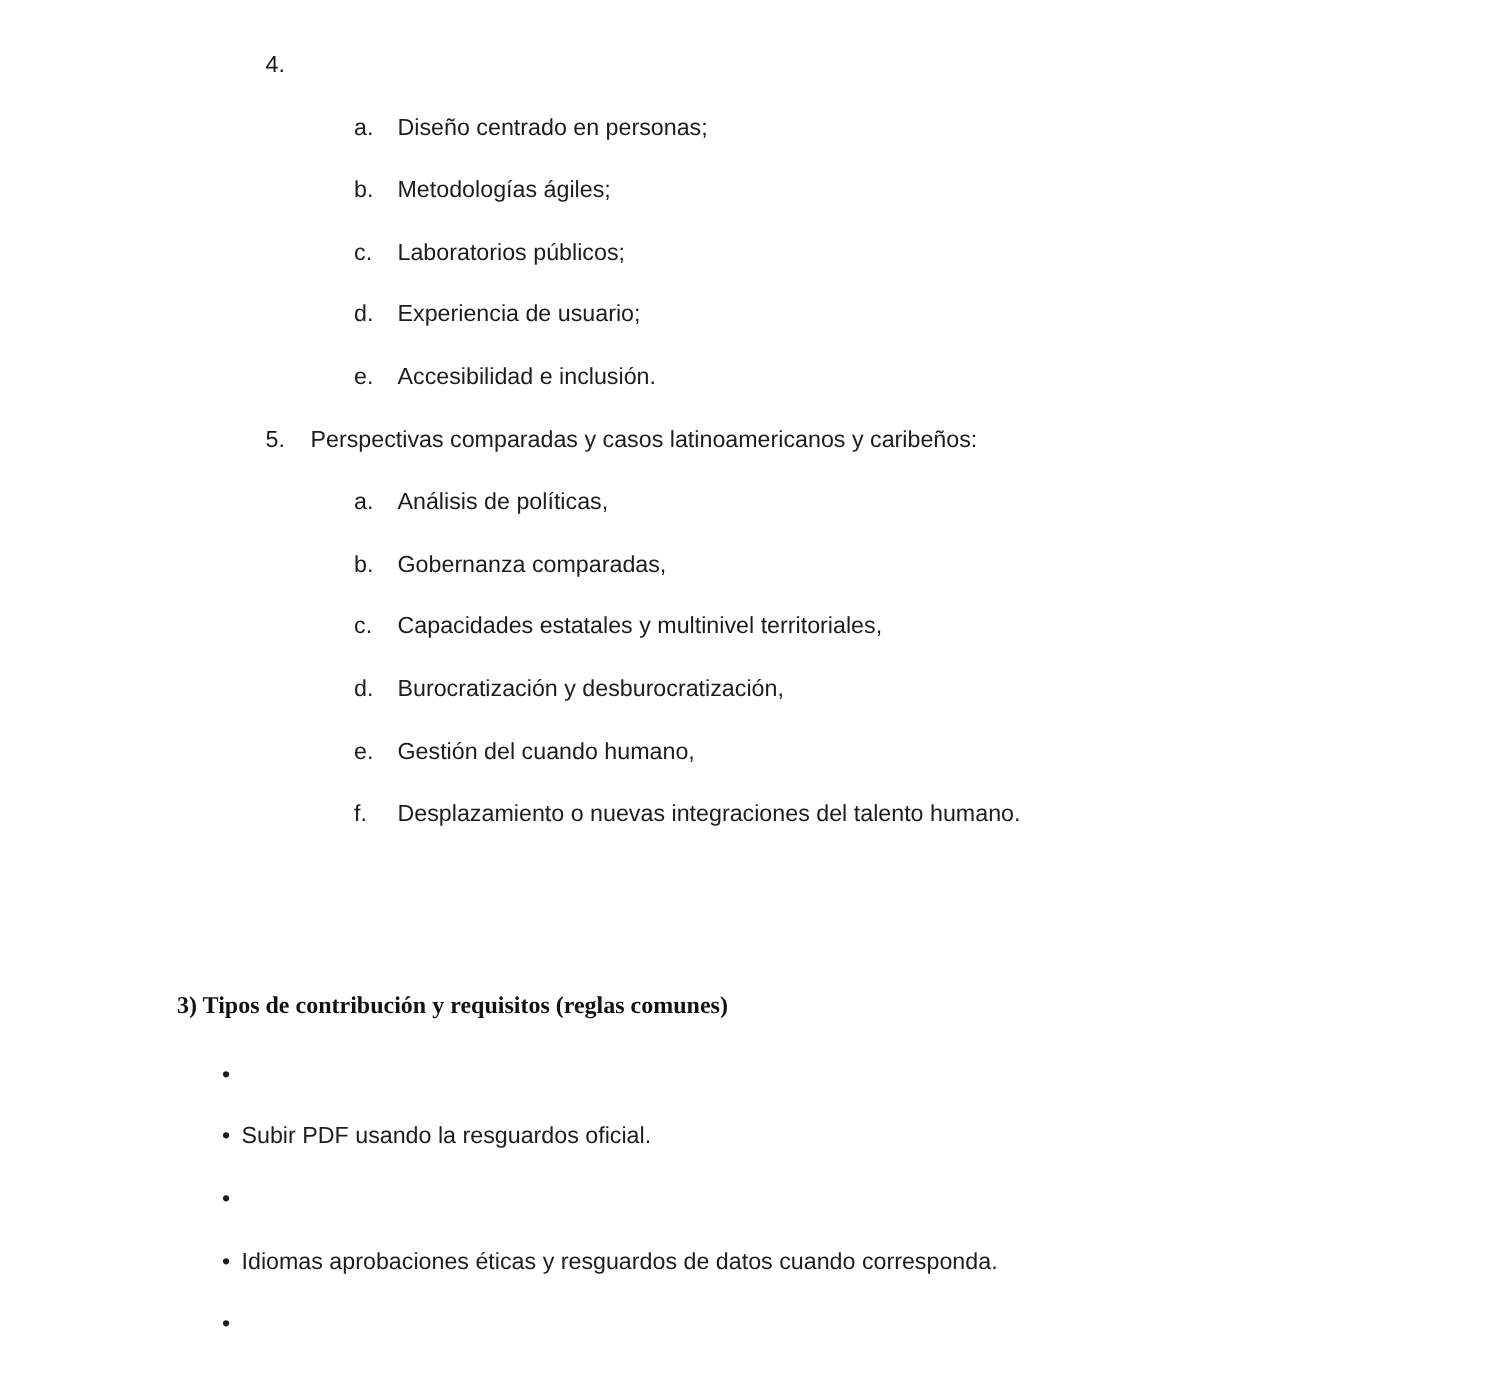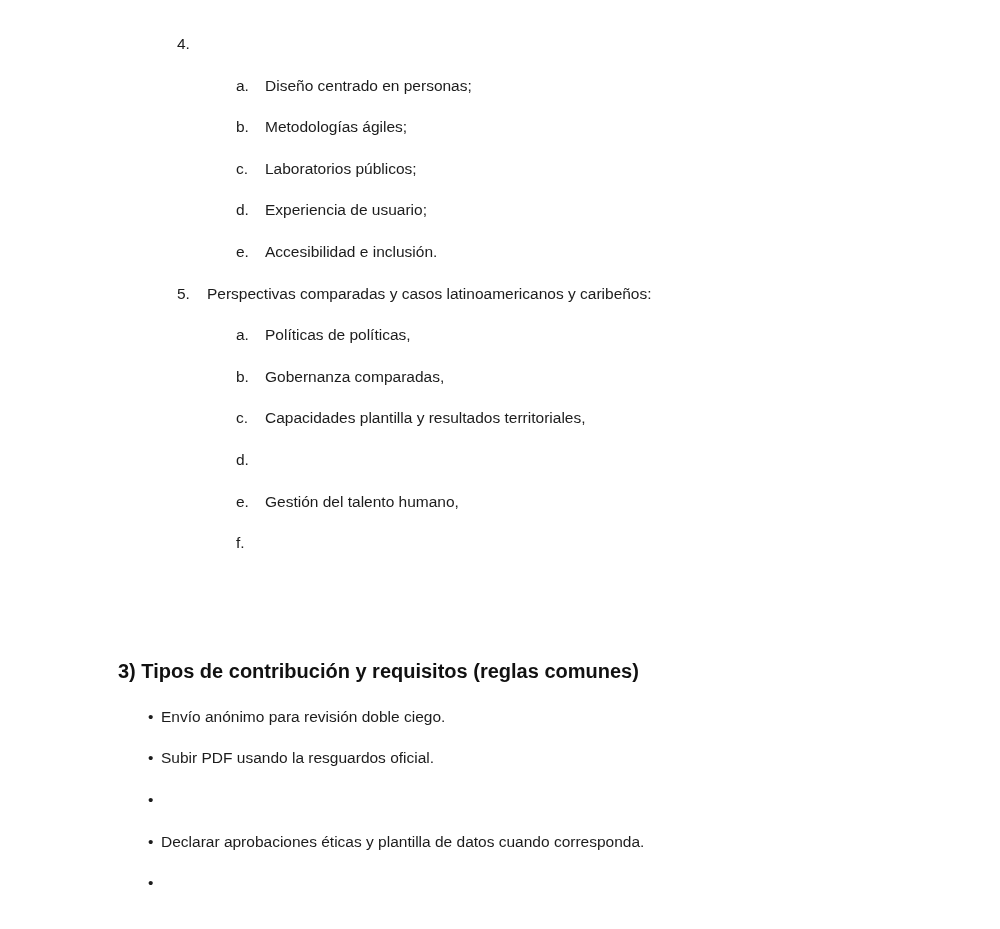--- a/index.html
+++ b/index.html
@@ -23,24 +23,25 @@
     white-space: nowrap;
   }
   .row.topic { padding-left: 177px; }
   .row.topic .marker { display: inline-block; width: 30px; flex: 0 0 30px; }
   .row.sub { padding-left: 236px; }
   .row.sub .marker { display: inline-block; width: 29px; flex: 0 0 29px; }
   .section-heading {
     margin: 93px 0 0 118px;
     height: 28px;
     line-height: 28px;
-    font-size: 20px;
+    font-size: 16px;
     font-weight: 700;
     white-space: nowrap;
     color: #111111;
+    font-family: Liberation Serif, serif;
   }
   .bullet-list { margin-top: 11px; }
   .row.bullet { padding-left: 148px; }
   .row.bullet .bullet-char { display: inline-block; width: 13px; flex: 0 0 13px; }
 </style>
 </head>
 <body>
 
 <div class="page">
 
@@ -69,59 +70,60 @@
       <span class="marker">e.</span>
       <span class="text">Accesibilidad e inclusión.</span>
     </div>
 
     <div class="row topic">
       <span class="marker">5.</span>
       <span class="text">Perspectivas comparadas y casos latinoamericanos y caribeños:</span>
     </div>
     <div class="row sub">
       <span class="marker">a.</span>
-      <span class="text">Políticas de políticas,</span>
+      <span class="text">Análisis de políticas,</span>
     </div>
     <div class="row sub">
       <span class="marker">b.</span>
       <span class="text">Gobernanza comparadas,</span>
     </div>
     <div class="row sub">
       <span class="marker">c.</span>
-      <span class="text">Capacidades plantilla y resultados territoriales,</span>
+      <span class="text">Capacidades estatales y multinivel territoriales,</span>
     </div>
     <div class="row sub">
       <span class="marker">d.</span>
+      <span class="text">Burocratización y desburocratización,</span>
     </div>
     <div class="row sub">
       <span class="marker">e.</span>
-      <span class="text">Gestión del talento humano,</span>
+      <span class="text">Gestión del cuando humano,</span>
     </div>
     <div class="row sub">
       <span class="marker">f.</span>
+      <span class="text">Desplazamiento o nuevas integraciones del talento humano.</span>
     </div>
 
   </div>
 
   <h2 class="section-heading">3) Tipos de contribución y requisitos (reglas comunes)</h2>
 
   <div class="bullet-list">
     <div class="row bullet">
       <span class="bullet-char">•</span>
-      <span class="text">Envío anónimo para revisión doble ciego.</span>
     </div>
     <div class="row bullet">
       <span class="bullet-char">•</span>
       <span class="text">Subir PDF usando la resguardos oficial.</span>
     </div>
     <div class="row bullet">
       <span class="bullet-char">•</span>
     </div>
     <div class="row bullet">
       <span class="bullet-char">•</span>
-      <span class="text">Declarar aprobaciones éticas y plantilla de datos cuando corresponda.</span>
+      <span class="text">Idiomas aprobaciones éticas y resguardos de datos cuando corresponda.</span>
     </div>
     <div class="row bullet">
       <span class="bullet-char">•</span>
     </div>
   </div>
 
 </div>
 
 </body></html>

